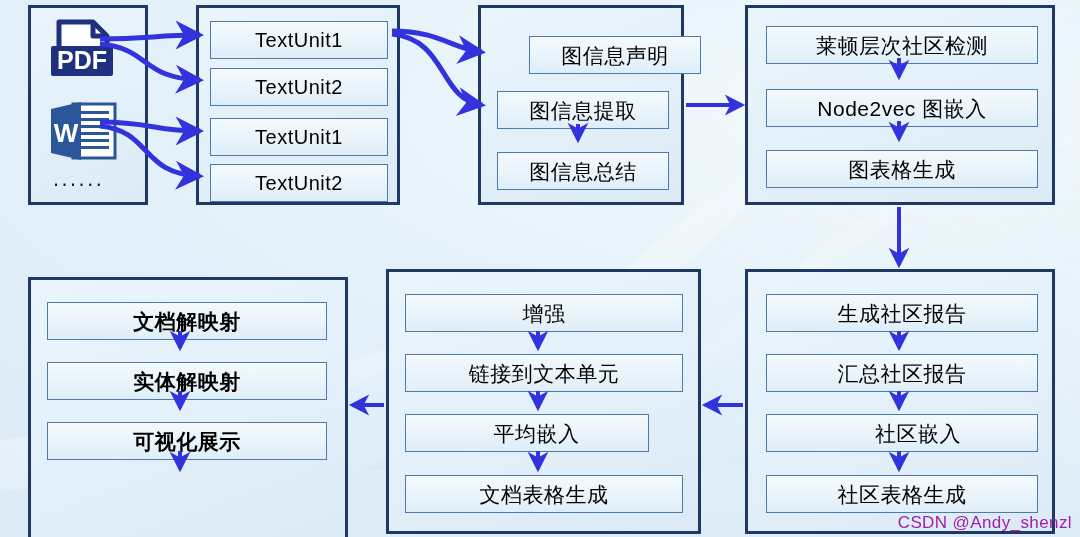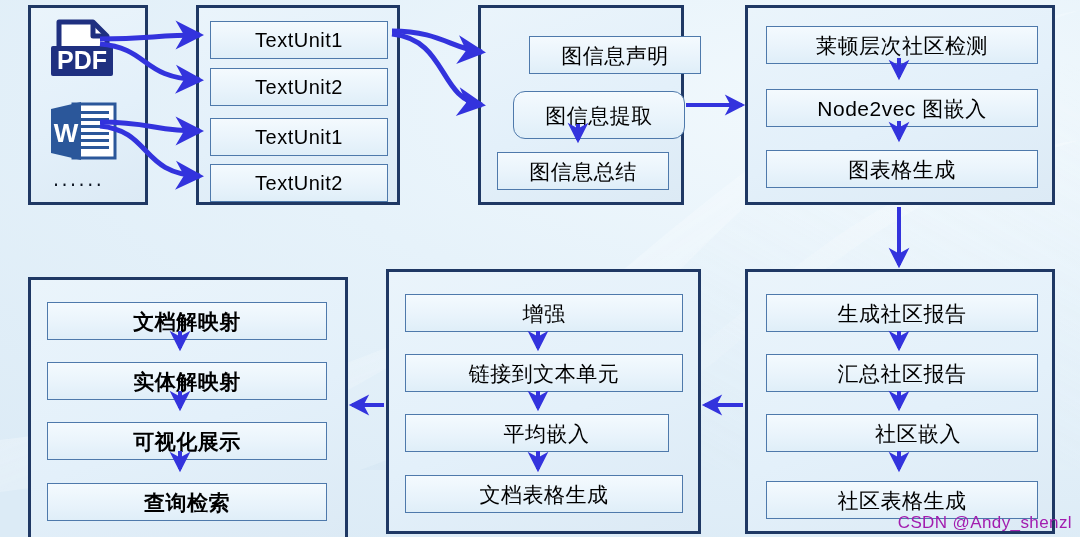--- a/index.html
+++ b/index.html
@@ -123,49 +123,48 @@
 
   <div class="panel" style="left:196px;top:5px;width:204px;height:200px;">
     <div class="nbox lat" style="left:11px;top:13px;width:178px;height:38px;">TextUnit1</div>
     <div class="nbox lat" style="left:11px;top:60px;width:178px;height:38px;">TextUnit2</div>
     <div class="nbox lat" style="left:11px;top:110px;width:178px;height:38px;">TextUnit1</div>
     <div class="nbox lat" style="left:11px;top:156px;width:178px;height:38px;">TextUnit2</div>
   </div>
 
   <div class="panel" style="left:478px;top:5px;width:206px;height:200px;">
     <div class="nbox" style="left:16px;top:28px;width:172px;height:38px;margin-left:32px;">图信息声明</div>
-    <div class="nbox" style="left:32px;top:83px;width:172px;height:48px;border-radius:12px;">图信息提取</div>
+    <div class="nbox" style="left:16px;top:83px;width:172px;height:38px;">图信息提取</div>
     <div class="nbox" style="left:16px;top:144px;width:172px;height:38px;">图信息总结</div>
   </div>
 
   <div class="panel" style="left:745px;top:5px;width:310px;height:200px;">
     <div class="nbox" style="left:18px;top:18px;width:272px;height:38px;">莱顿层次社区检测</div>
     <div class="nbox" style="left:18px;top:81px;width:272px;height:38px;">Node2vec 图嵌入</div>
     <div class="nbox" style="left:18px;top:142px;width:272px;height:38px;text-align:right;">图表格生成</div>
   </div>
 
   <div class="panel" style="left:745px;top:269px;width:310px;height:265px;">
     <div class="nbox" style="left:18px;top:82px;width:272px;height:38px;">汇总社区报告</div>
     <div class="nbox" style="left:18px;top:22px;width:272px;height:38px;">生成社区报告</div>
     <div class="nbox" style="left:18px;top:142px;width:272px;height:38px;padding-left:32px;">社区嵌入</div>
-    <div class="nbox" style="left:18px;top:203px;width:272px;height:38px;margin-top:6px;">社区表格生成</div>
+    <div class="nbox" style="left:18px;top:203px;width:272px;height:38px;">社区表格生成</div>
   </div>
 
   <div class="panel" style="left:386px;top:269px;width:315px;height:265px;">
     <div class="nbox" style="left:16px;top:22px;width:278px;height:38px;">增强</div>
     <div class="nbox" style="left:16px;top:82px;width:278px;height:38px;">链接到文本单元</div>
-    <div class="nbox" style="left:16px;top:142px;width:264px;height:38px;padding-left:19px;">平均嵌入</div>
+    <div class="nbox" style="left:16px;top:142px;width:244px;height:38px;padding-left:19px;">平均嵌入</div>
     <div class="nbox" style="left:16px;top:203px;width:278px;height:38px;">文档表格生成</div>
   </div>
 
   <div class="panel" style="left:28px;top:277px;width:320px;height:265px;font-weight:bold;">
     <div class="nbox" style="left:16px;top:22px;width:280px;height:38px;">文档解映射</div>
     <div class="nbox" style="left:16px;top:82px;width:280px;height:38px;">实体解映射</div>
     <div class="nbox" style="left:16px;top:142px;width:280px;height:38px;">可视化展示</div>
-    <div class="nbox" style="left:16px;top:203px;width:280px;height:38px;">查询检索</div>
   </div>
 
   <svg class="arrows" viewBox="0 0 1080 537">
     <defs>
       <marker id="ah" markerWidth="7" markerHeight="7" refX="5.2" refY="3.5" orient="auto" markerUnits="strokeWidth">
         <path d="M0.3,0.6 L6,3.5 L0.3,6.4 L2,3.5 Z" fill="#3333dd"></path>
       </marker>
       <marker id="ahb" markerWidth="6" markerHeight="6" refX="4.6" refY="3" orient="auto" markerUnits="strokeWidth">
         <path d="M0.3,0.4 L5.4,3 L0.3,5.6 L1.7,3 Z" fill="#3333dd"></path>
       </marker>

